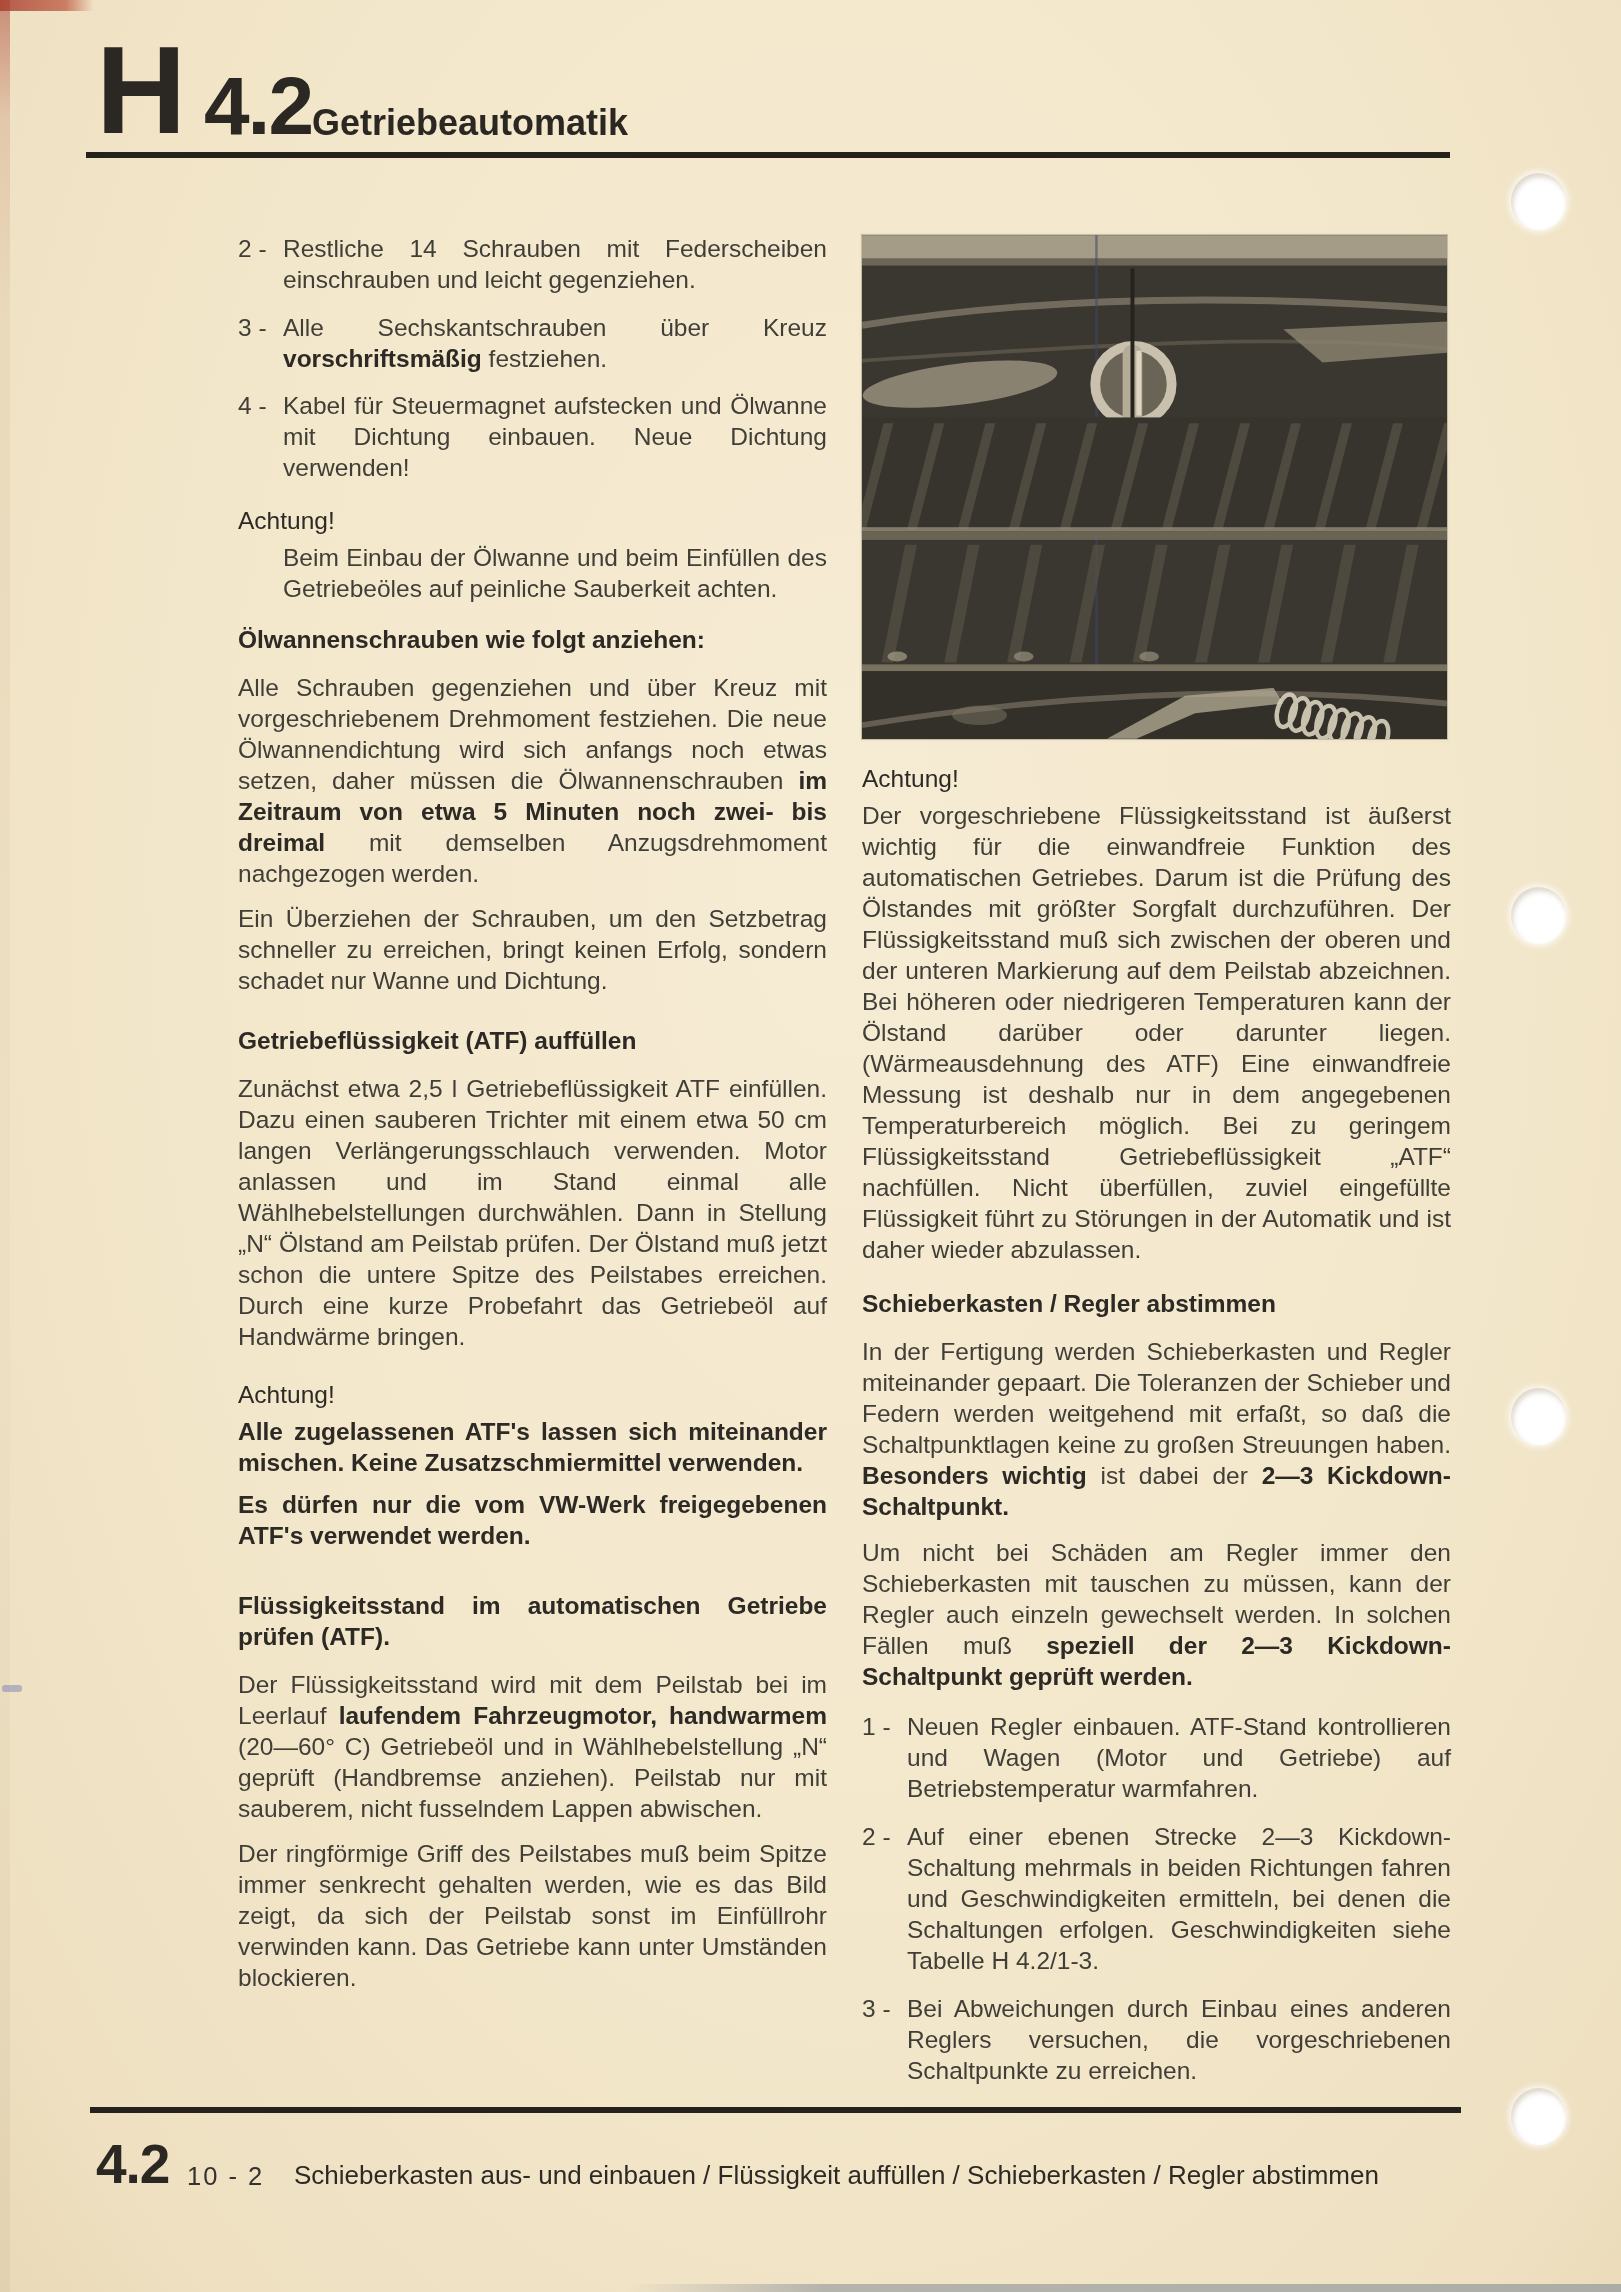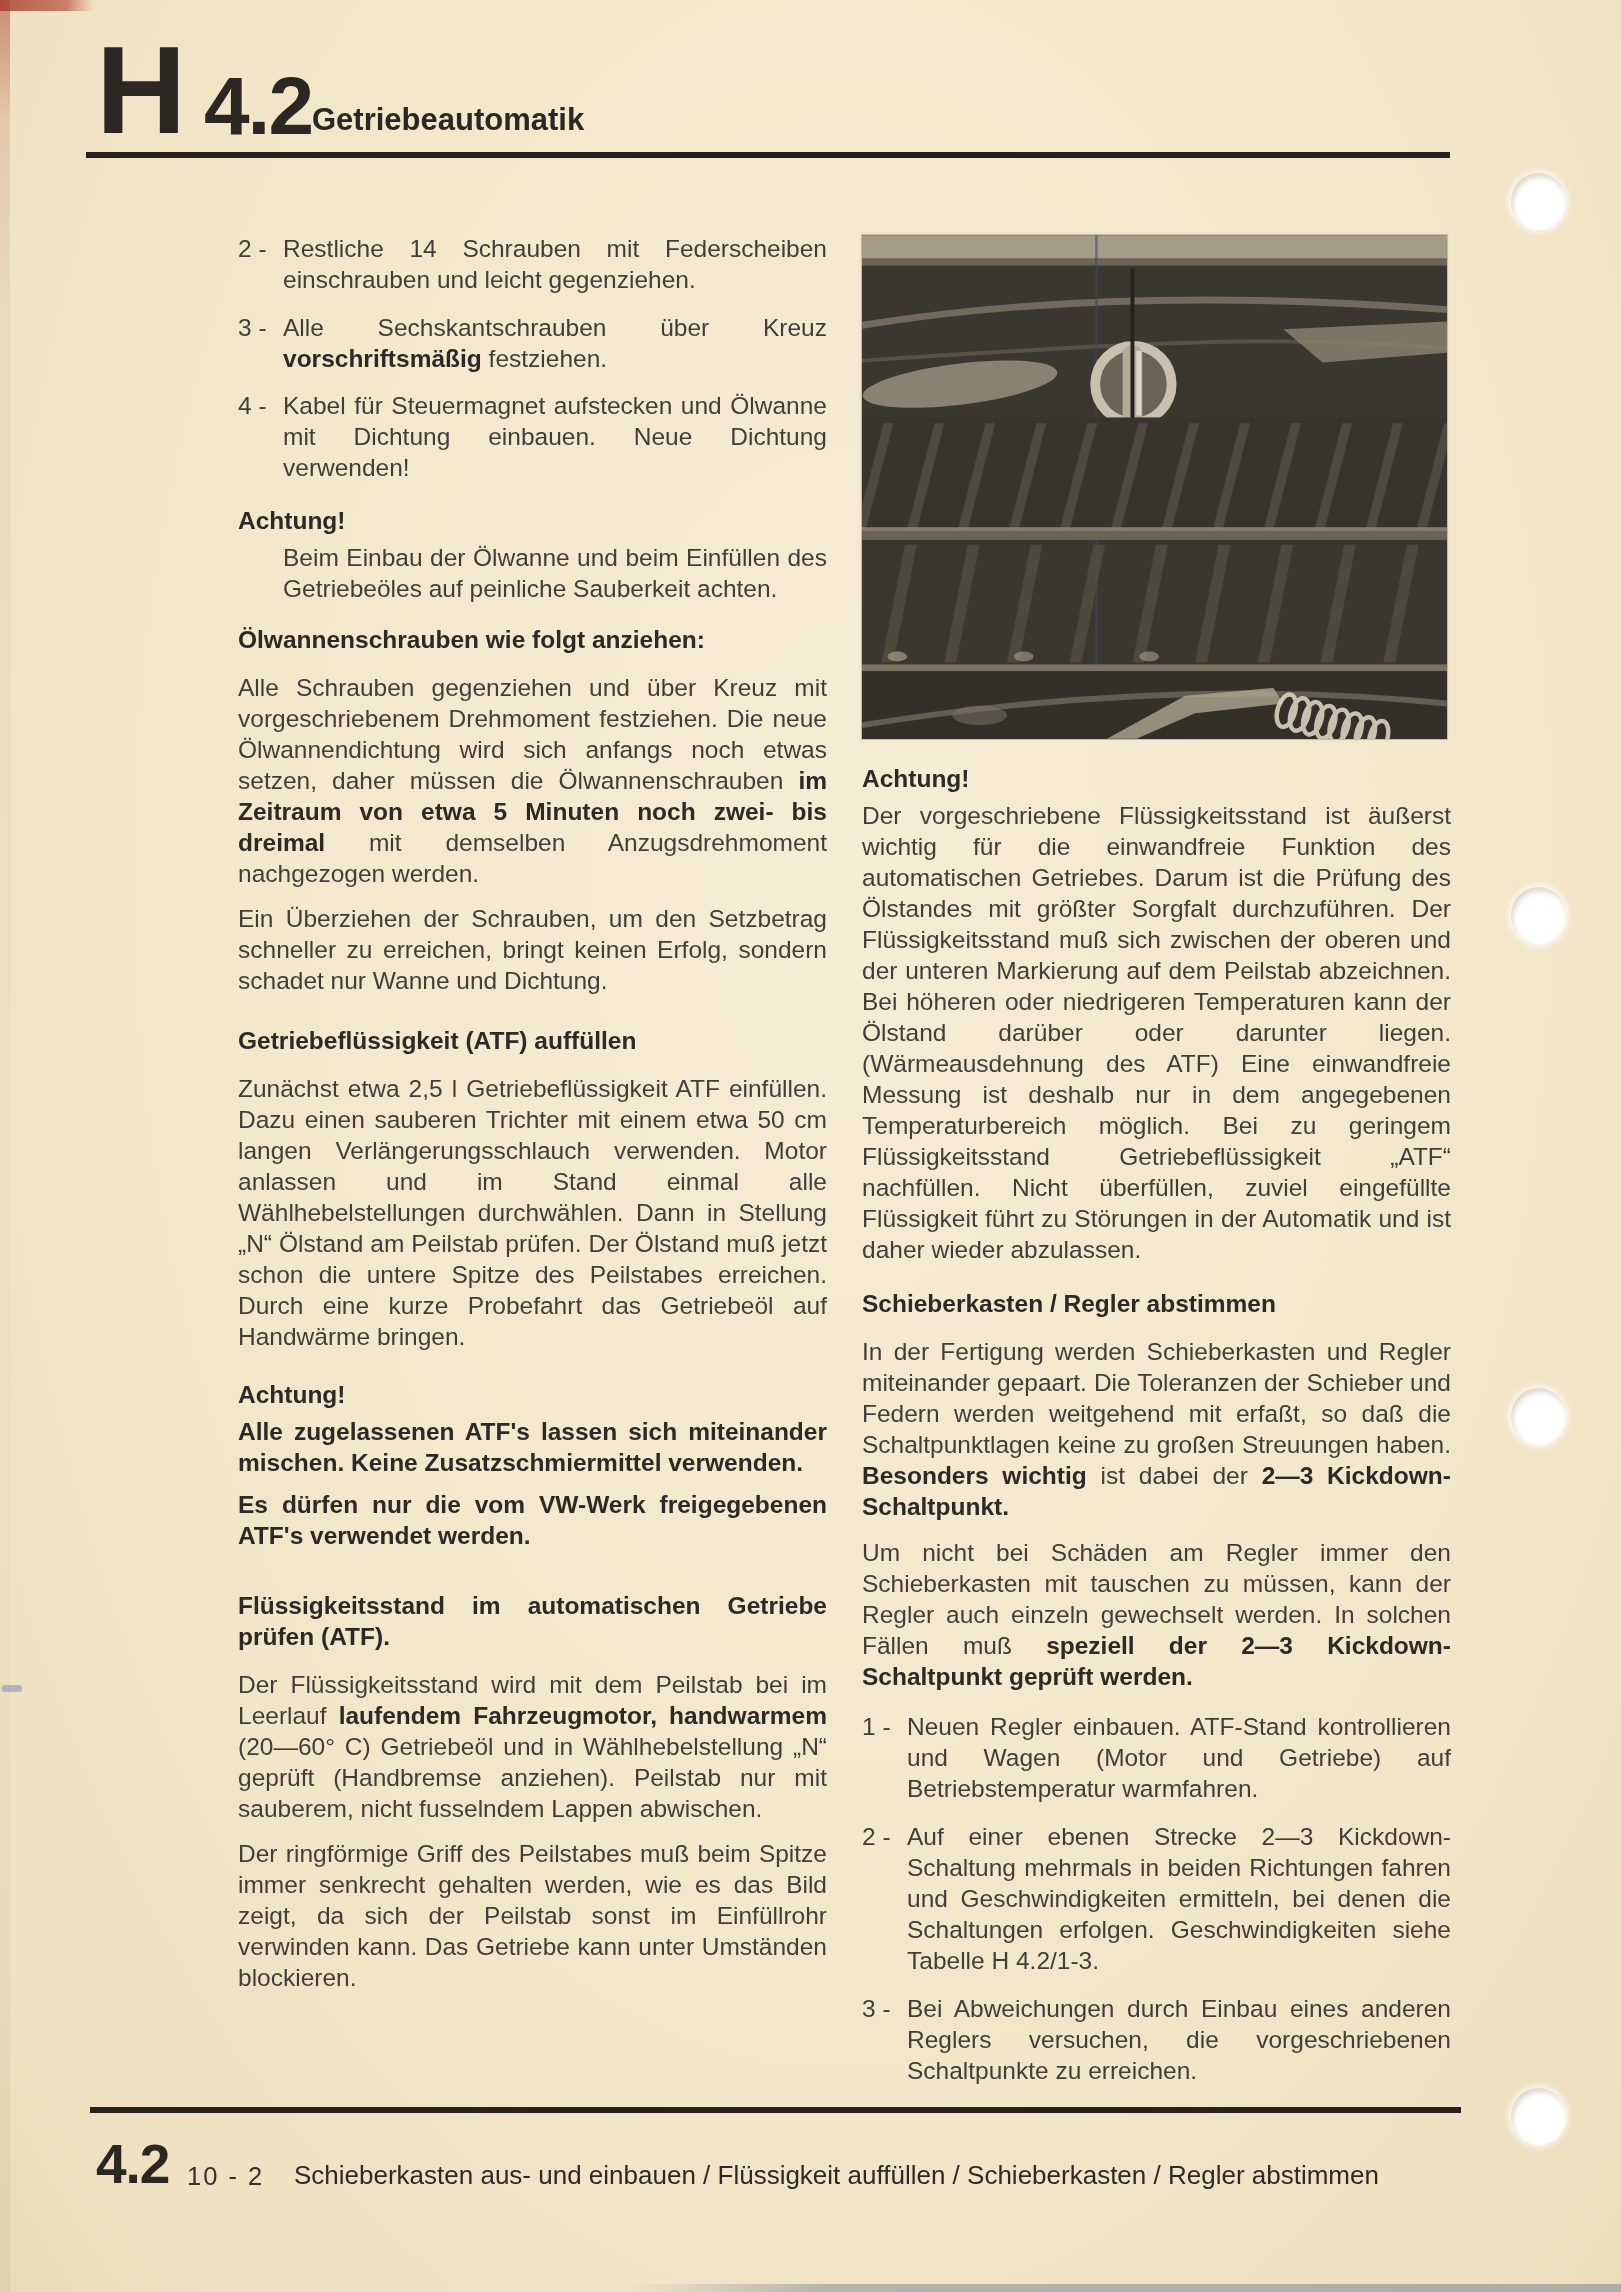--- a/index.html
+++ b/index.html
@@ -17,33 +17,33 @@
     background:linear-gradient(180deg, rgba(170,70,55,.55) 0, rgba(190,120,95,.25) 118px, rgba(215,190,160,.25) 314px, rgba(220,205,175,.15) 60%, rgba(200,185,155,.25) 100%);}
   .edge-top-red{position:absolute;left:0;top:0;width:94px;height:10.8px;background:linear-gradient(90deg,#a63a2c,#c2654d 70%,rgba(194,101,77,0));opacity:.8;}
   .edge-bottom{position:absolute;left:627px;top:2284px;width:994px;height:8.8px;background:linear-gradient(90deg,rgba(120,130,140,0),rgba(130,140,152,.55) 20%,rgba(130,140,152,.6));}
   .blue-dash{position:absolute;left:2px;top:1685px;width:19.6px;height:6.9px;background:#6a77b5;opacity:.45;border-radius:2.9px;}
   
   .hole{position:absolute;width:55px;height:57px;border-radius:50%;background:#fff;
     box-shadow:0 0 5.9px 2px rgba(255,255,255,.85), 2px 3.9px 4.9px rgba(160,140,105,.35) inset;}
   
   .hdr-letter{position:absolute;left:96px;top:27.4px;font-size:125px;font-weight:700;color:#2b2823;letter-spacing:-3.9px;line-height:1;}
   .hdr-number{position:absolute;left:204px;top:65px;font-size:82px;font-weight:700;color:#2b2823;line-height:1;letter-spacing:-2px;}
-  .hdr-title{position:absolute;left:312px;top:102px;font-size:31px;font-weight:700;color:#2b2823;}
+  .hdr-title{position:absolute;left:312px;top:102px;font-size:36px;font-weight:700;color:#2b2823;}
   .rule-top{position:absolute;left:86px;top:152px;width:1364px;height:5.9px;background:#25221d;}
   
   .col{position:absolute;width:589px;color:#403e37;font-size:24.5px;line-height:31px;text-align:justify;}
   .col-left{left:238px;top:233px;}
   .col-right{left:862px;top:233px;}
   p{margin:0 0 14.7px 0;}
   .b, b{font-weight:700;color:#2d2a25;}
   .list-row{display:flex;margin:0 0 16.7px 0;}
   .list-num{flex:0 0 45px;color:#403e37;}
   .list-body{flex:1;text-align:justify;}
   .indent{margin-left:45px;}
-  .note-h{font-weight:700;color:#2d2a25;margin:21.6px 0 5.9px 0;}
+  .note-h{font-weight:400;color:#2d2a25;margin:21.6px 0 5.9px 0;}
   .sec-h{font-weight:700;color:#2d2a25;margin:29px 0 16.7px 0;text-align:justify;}
   .sec-h.tight{margin-top:23.5px;}
   .boldp{font-weight:700;color:#2d2a25;margin:0 0 10.8px 0;}
   
   .photo{position:absolute;left:862px;top:235px;width:585px;height:504px;background:#3a3731;
     outline:1px solid #c6bca1;box-shadow:0 0 0 2.9px rgba(235,225,200,.35);}
   .photo svg{display:block;}
   
   .rule-bottom{position:absolute;left:90px;top:2107px;width:1371px;height:5.9px;background:#25221d;}
   .ftr-code{position:absolute;left:96px;top:2137px;font-size:55px;font-weight:700;color:#2b2823;line-height:1;letter-spacing:-1px;}

